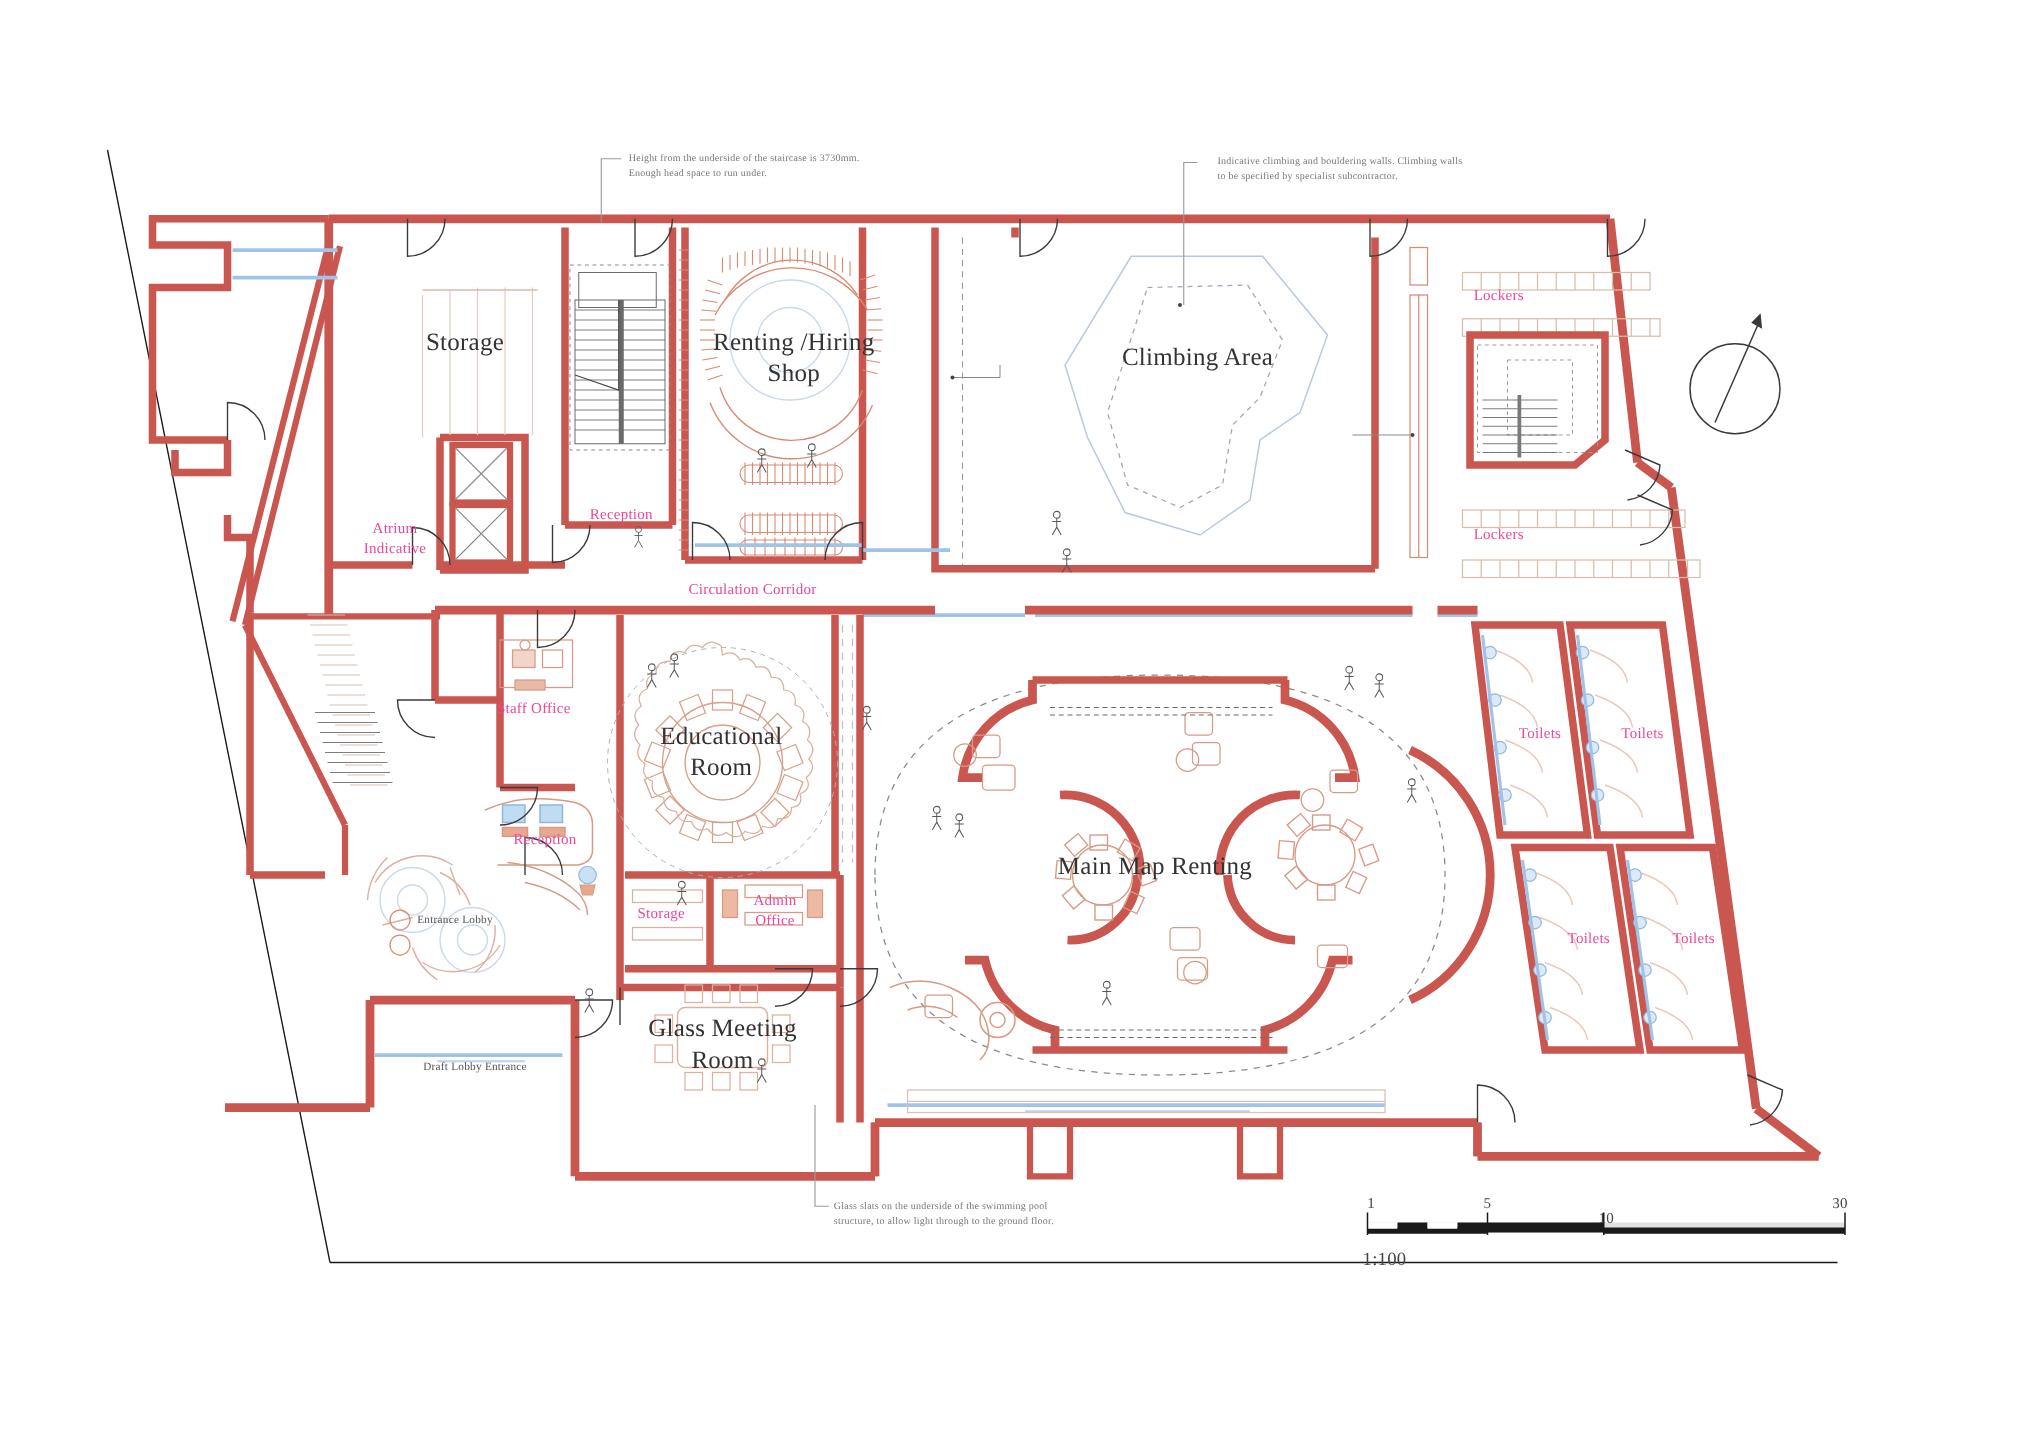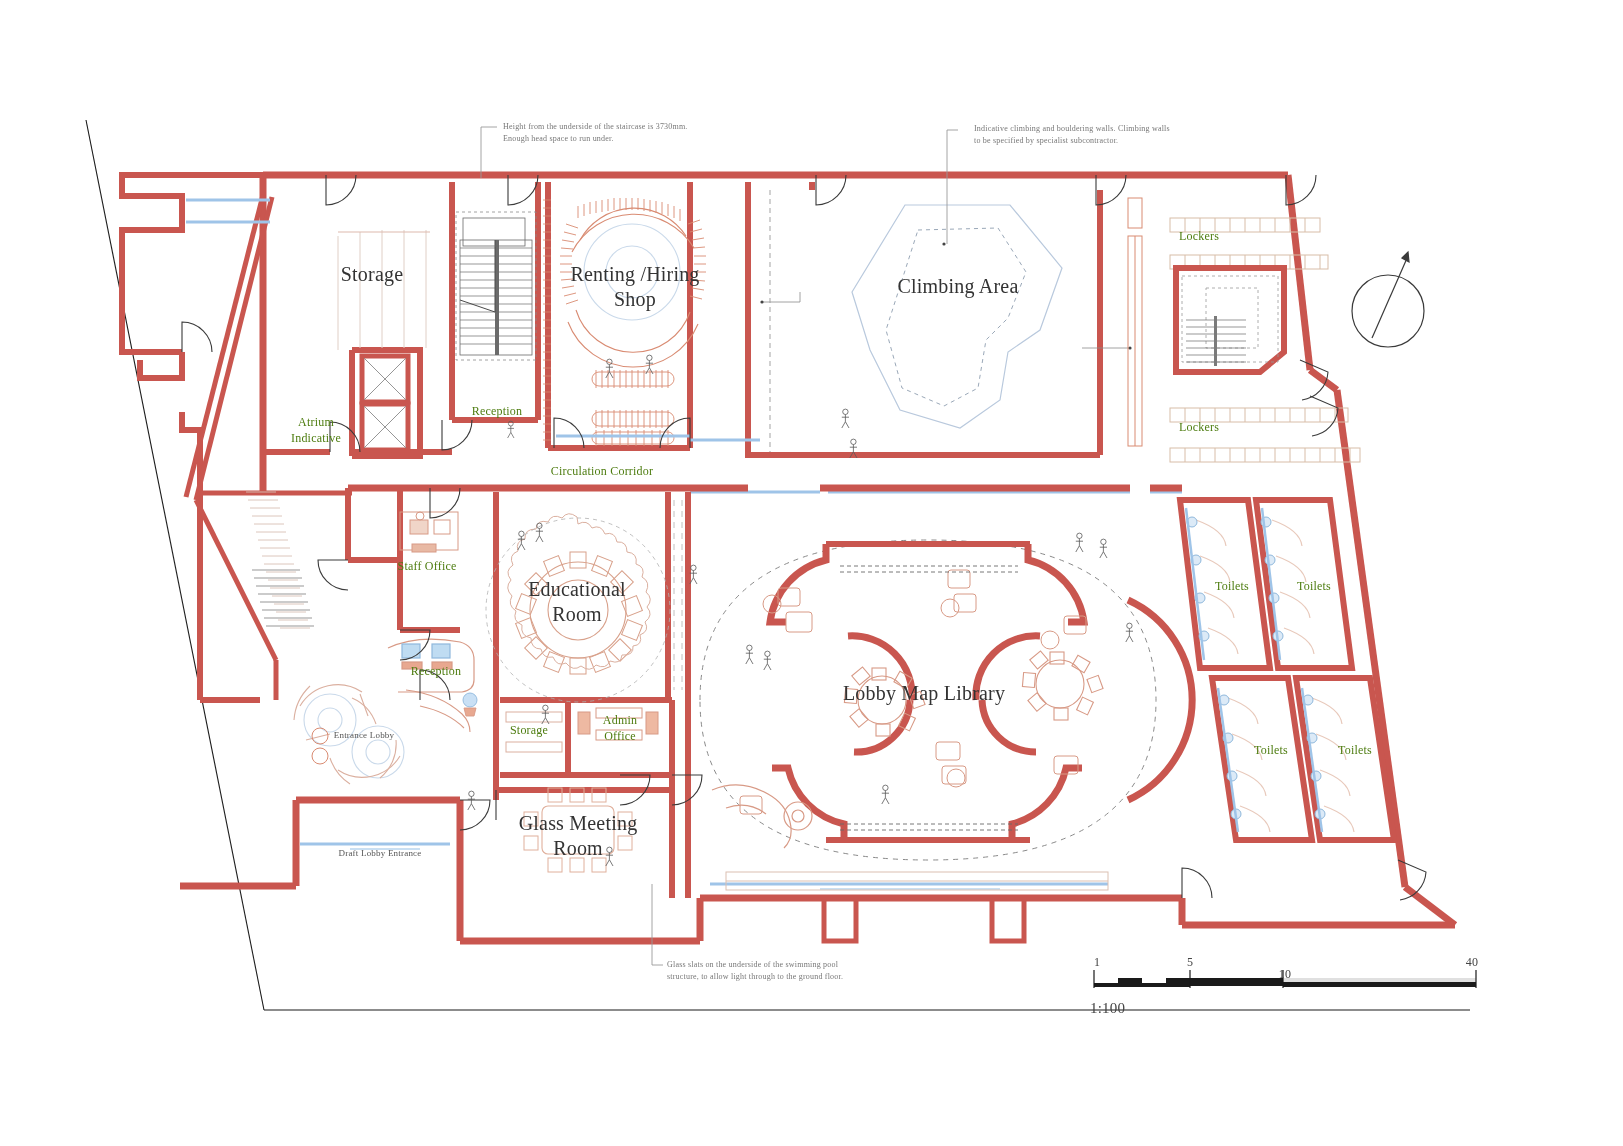--- a/index.html
+++ b/index.html
@@ -3,21 +3,21 @@
 <meta charset="utf-8">
 <style>
   html,body{margin:0;padding:0;background:#ffffff;}
   body{width:1623px;height:1146px;overflow:hidden;
        font-family:"Liberation Sans", sans-serif;}
   #plan-root{position:relative;width:1623px;height:1146px;background:#fff;}
   svg{position:absolute;left:0;top:0;}
   .lbl{position:absolute;color:#3a3a3a;font-family:Liberation Serif, serif;
        white-space:pre;letter-spacing:.2px;pointer-events:none;}
   .lbl-room{font-size:20px;color:#333;font-weight:400;}
-  .lbl-room-xs{font-size:12px;color:#4d7c0f;}
+  .lbl-room-xs{font-size:12px;color:#ec4899;}
   .lbl-room-xxs{font-size:9px;color:#555;}
   .lbl-note{font-size:8px;color:#777;line-height:1.45;}
   .lbl-scale{font-size:12px;color:#444;}
   .lbl-scale-sm{font-size:15px;color:#444;}
   .ctr{text-align:center;transform:translateX(-50%);}
 </style>
 </head>
 <body>
 
 <div id="plan-root">
@@ -822,38 +822,38 @@
   <div class="lbl lbl-room-xs ctr" style="left:427px;top:559px;">Staff Office</div>
   <div class="lbl lbl-room ctr" style="left:577px;top:577px;line-height:1.25;">Educational
 Room</div>
   <div class="lbl lbl-room-xs ctr" style="left:436px;top:664px;">Reception</div>
   <div class="lbl lbl-room-xxs ctr" style="left:364px;top:730px;">Entrance Lobby</div>
   <div class="lbl lbl-room-xs ctr" style="left:529px;top:723px;">Storage</div>
   <div class="lbl lbl-room-xs ctr" style="left:620px;top:712px;line-height:1.35;">Admin
 Office</div>
   <div class="lbl lbl-room ctr" style="left:578px;top:811px;line-height:1.25;">Glass Meeting
 Room</div>
-  <div class="lbl lbl-room ctr" style="left:924px;top:682px;">Lobby Map Library</div>
+  <div class="lbl lbl-room ctr" style="left:924px;top:682px;">Main Map Renting</div>
   <div class="lbl lbl-room-xxs ctr" style="left:380px;top:848px;">Draft Lobby Entrance</div>
   <div class="lbl lbl-room-xs ctr" style="left:1232px;top:579px;">Toilets</div>
   <div class="lbl lbl-room-xs ctr" style="left:1314px;top:579px;">Toilets</div>
   <div class="lbl lbl-room-xs ctr" style="left:1271px;top:743px;">Toilets</div>
   <div class="lbl lbl-room-xs ctr" style="left:1355px;top:743px;">Toilets</div>
 </div>
 
 <div>
   <div class="lbl lbl-note" style="left:503px;top:121px;">Height from the underside of the staircase is 3730mm.
 Enough head space to run under.</div>
   <div class="lbl lbl-note" style="left:962px;top:123px;margin-left:12px;">Indicative climbing and bouldering walls. Climbing walls
 to be specified by specialist subcontractor.</div>
   <div class="lbl lbl-note" style="left:667px;top:959px;">Glass slats on the underside of the swimming pool
 structure, to allow light through to the ground floor.</div>
 </div>
 
 <div>
   <div class="lbl lbl-scale ctr" style="left:1097px;top:955px;">1</div>
   <div class="lbl lbl-scale ctr" style="left:1190px;top:955px;">5</div>
   <div class="lbl lbl-scale ctr" style="left:1285px;top:955px;margin-top:12px;">10</div>
-  <div class="lbl lbl-scale ctr" style="left:1472px;top:955px;">40</div>
+  <div class="lbl lbl-scale ctr" style="left:1472px;top:955px;">30</div>
   <div class="lbl lbl-scale-sm" style="left:1090px;top:1000px;">1:100</div>
 </div>
 
 </div>
 
 </body></html>

